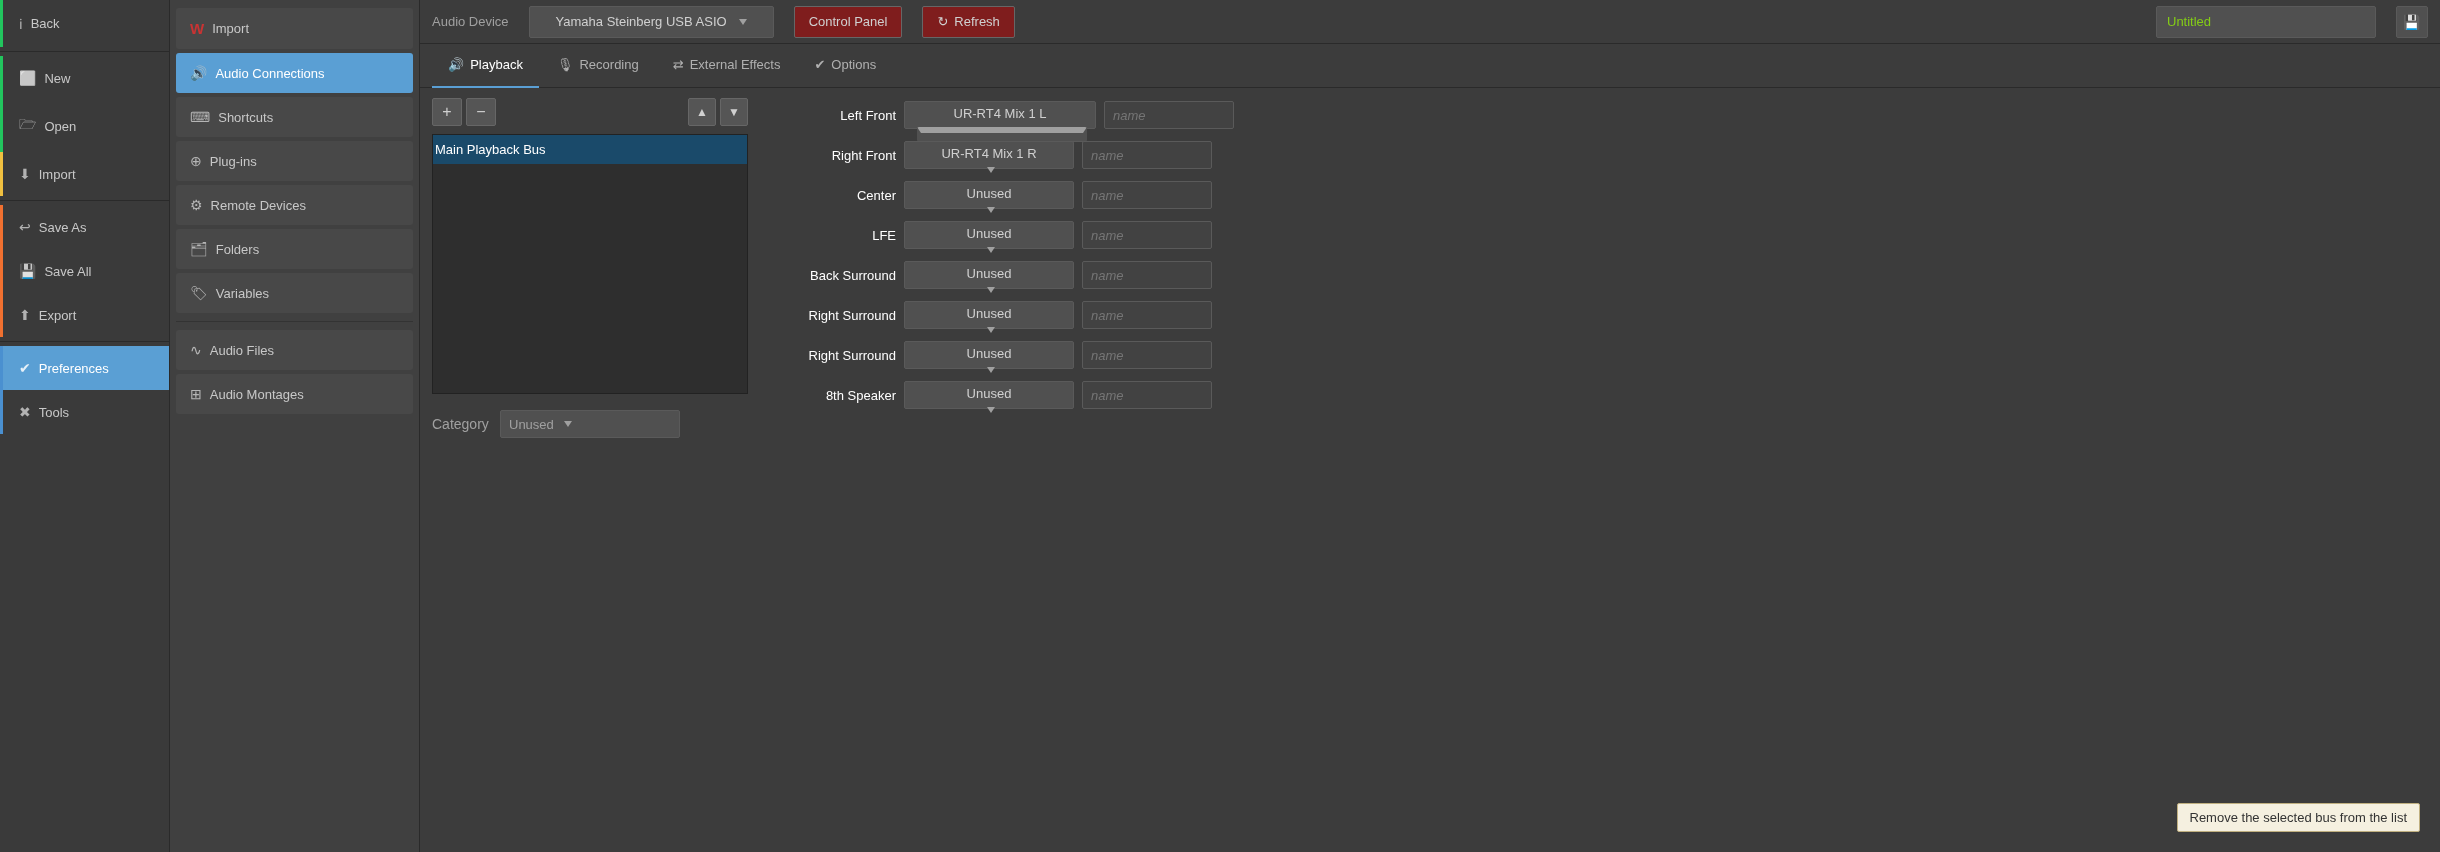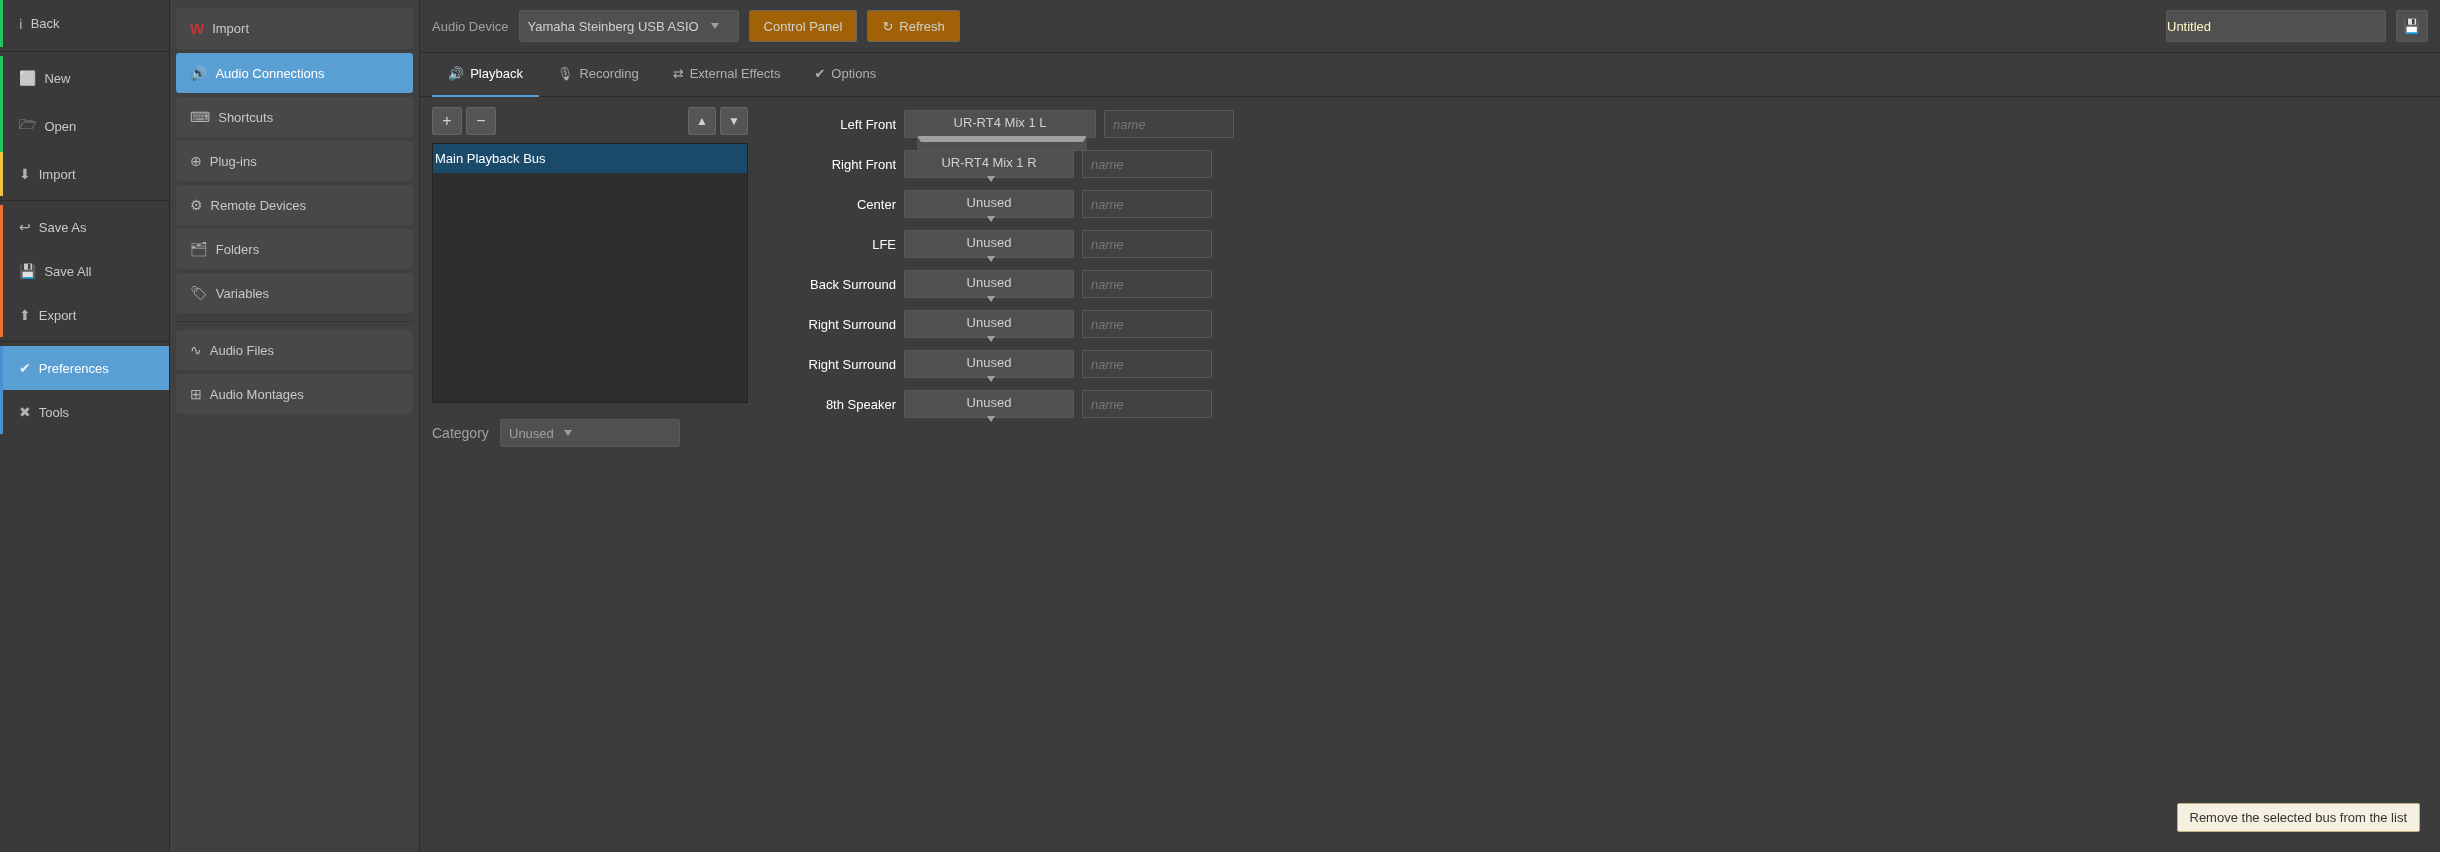--- a/index.html
+++ b/index.html
@@ -88,60 +88,60 @@
       background: #3c3c3c;
     }
 
     
     .top-bar {
       display: flex;
       align-items: center;
       padding: 8px 12px;
       background: #3c3c3c;
       border-bottom: 1px solid #2a2a2a;
-      gap: 10px;
-      height: 53px;
+      gap: 20px;
+      height: 44px;
     }
     .top-bar-label {
       color: #a0a0a0;
       font-size: 13px;
     }
     .device-select {
       background: #505050;
       color: #d0d0d0;
       border: 1px solid #5a5a5a;
-      padding: 5px 8px;
+      padding: 5px 26px;
       font-size: 13px;
       cursor: pointer;
       display: flex;
       align-items: center;
       gap: 8px;
       min-width: 220px;
       height: 32px;
       border-radius: 2px;
     }
     .top-btn {
-      background: #a16207;
+      background: #7f1d1d;
       border: 1px solid #666;
       color: #d0d0d0;
       padding: 5px 14px;
       cursor: pointer;
       font-size: 13px;
       height: 32px;
       border-radius: 2px;
       display: flex;
       align-items: center;
       gap: 6px;
     }
     .spacer { flex: 1; }
     .title-input {
       background: #505050;
       border: 1px solid #5a5a5a;
-      color: #fef9c3;
-      padding: 5px 0;
+      color: #84cc16;
+      padding: 5px 10px;
       font-size: 13px;
       height: 32px;
       width: 220px;
       border-radius: 2px;
     }
     .save-icon-btn {
       background: #505050;
       border: 1px solid #5a5a5a;
       color: #d0d0d0;
       width: 32px;

